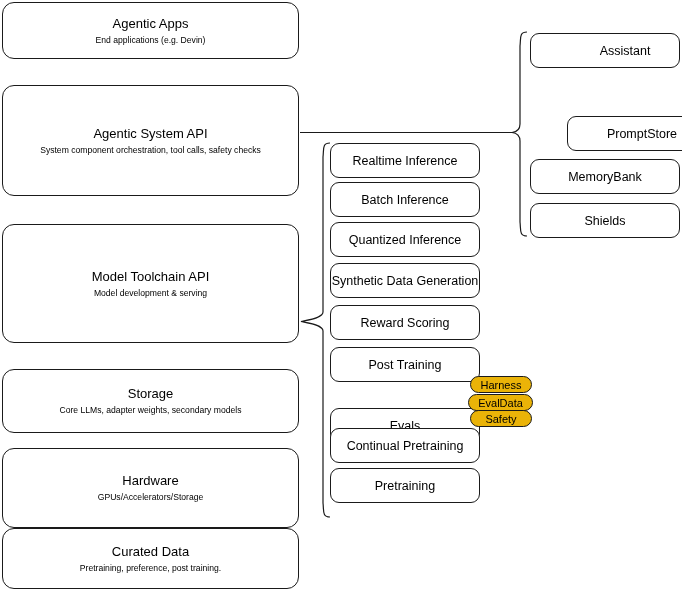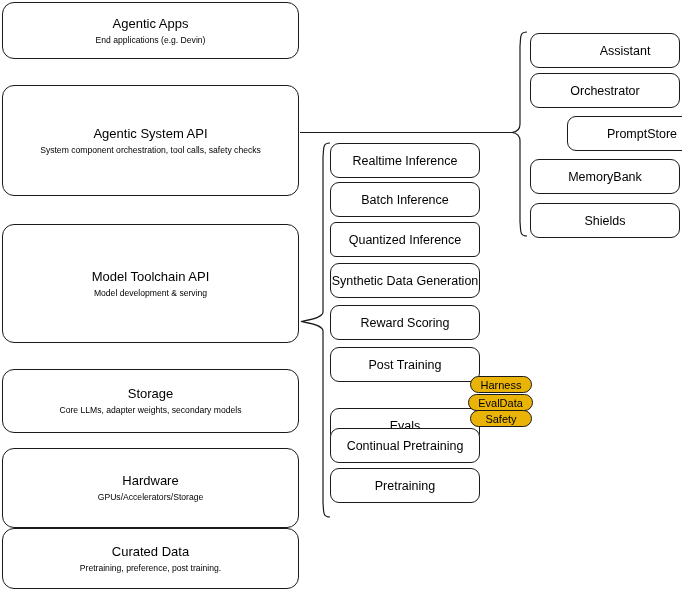--- a/index.html
+++ b/index.html
@@ -142,21 +142,21 @@
              L 323 503
              C 324 511, 322 517, 330 517"></path>
   </svg>
 
   <div class="stack-box" style="left:330px; top:143px; width:150px; height:35px; z-index:4;">
     <span>Realtime Inference</span>
   </div>
   <div class="stack-box" style="left:330px; top:182px; width:150px; height:35px; z-index:4;">
     <span>Batch Inference</span>
   </div>
-  <div class="stack-box" style="left:330px; top:222px; width:150px; height:35px; z-index:4;border-radius:6px;">
+  <div class="stack-box" style="left:330px; top:222px; width:150px; height:35px; z-index:4;">
     <span>Quantized Inference</span>
   </div>
   <div class="stack-box" style="left:330px; top:263px; width:150px; height:35px; z-index:4;">
     <span>Synthetic Data Generation</span>
   </div>
   <div class="stack-box" style="left:330px; top:347px; width:150px; height:35px; z-index:4;">
     <span>Post Training</span>
   </div>
   <div class="stack-box" style="left:330px; top:305px; width:150px; height:35px; z-index:4;">
     <span>Reward Scoring</span>
@@ -177,23 +177,20 @@
   <div class="pill" style="left:468px; top:394px; width:65px; height:17px;">
     <span>EvalData</span>
   </div>
   <div class="pill" style="left:470px; top:410px; width:62px; height:17px;">
     <span>Safety</span>
   </div>
 
   <div class="stack-box" style="left:530px; top:33px; width:150px; height:35px; z-index:4;padding-left:40px;">
     <span>Assistant</span>
   </div>
-  <div class="stack-box" style="left:530px; top:73px; width:150px; height:35px; z-index:4;">
-    <span>Orchestrator</span>
-  </div>
   <div class="stack-box" style="left:530px; top:116px; width:150px; height:35px; z-index:4;margin-left:37px;">
     <span>PromptStore</span>
   </div>
   <div class="stack-box" style="left:530px; top:159px; width:150px; height:35px; z-index:4;">
     <span>MemoryBank</span>
   </div>
   <div class="stack-box" style="left:530px; top:203px; width:150px; height:35px; z-index:4;">
     <span>Shields</span>
   </div>
 

